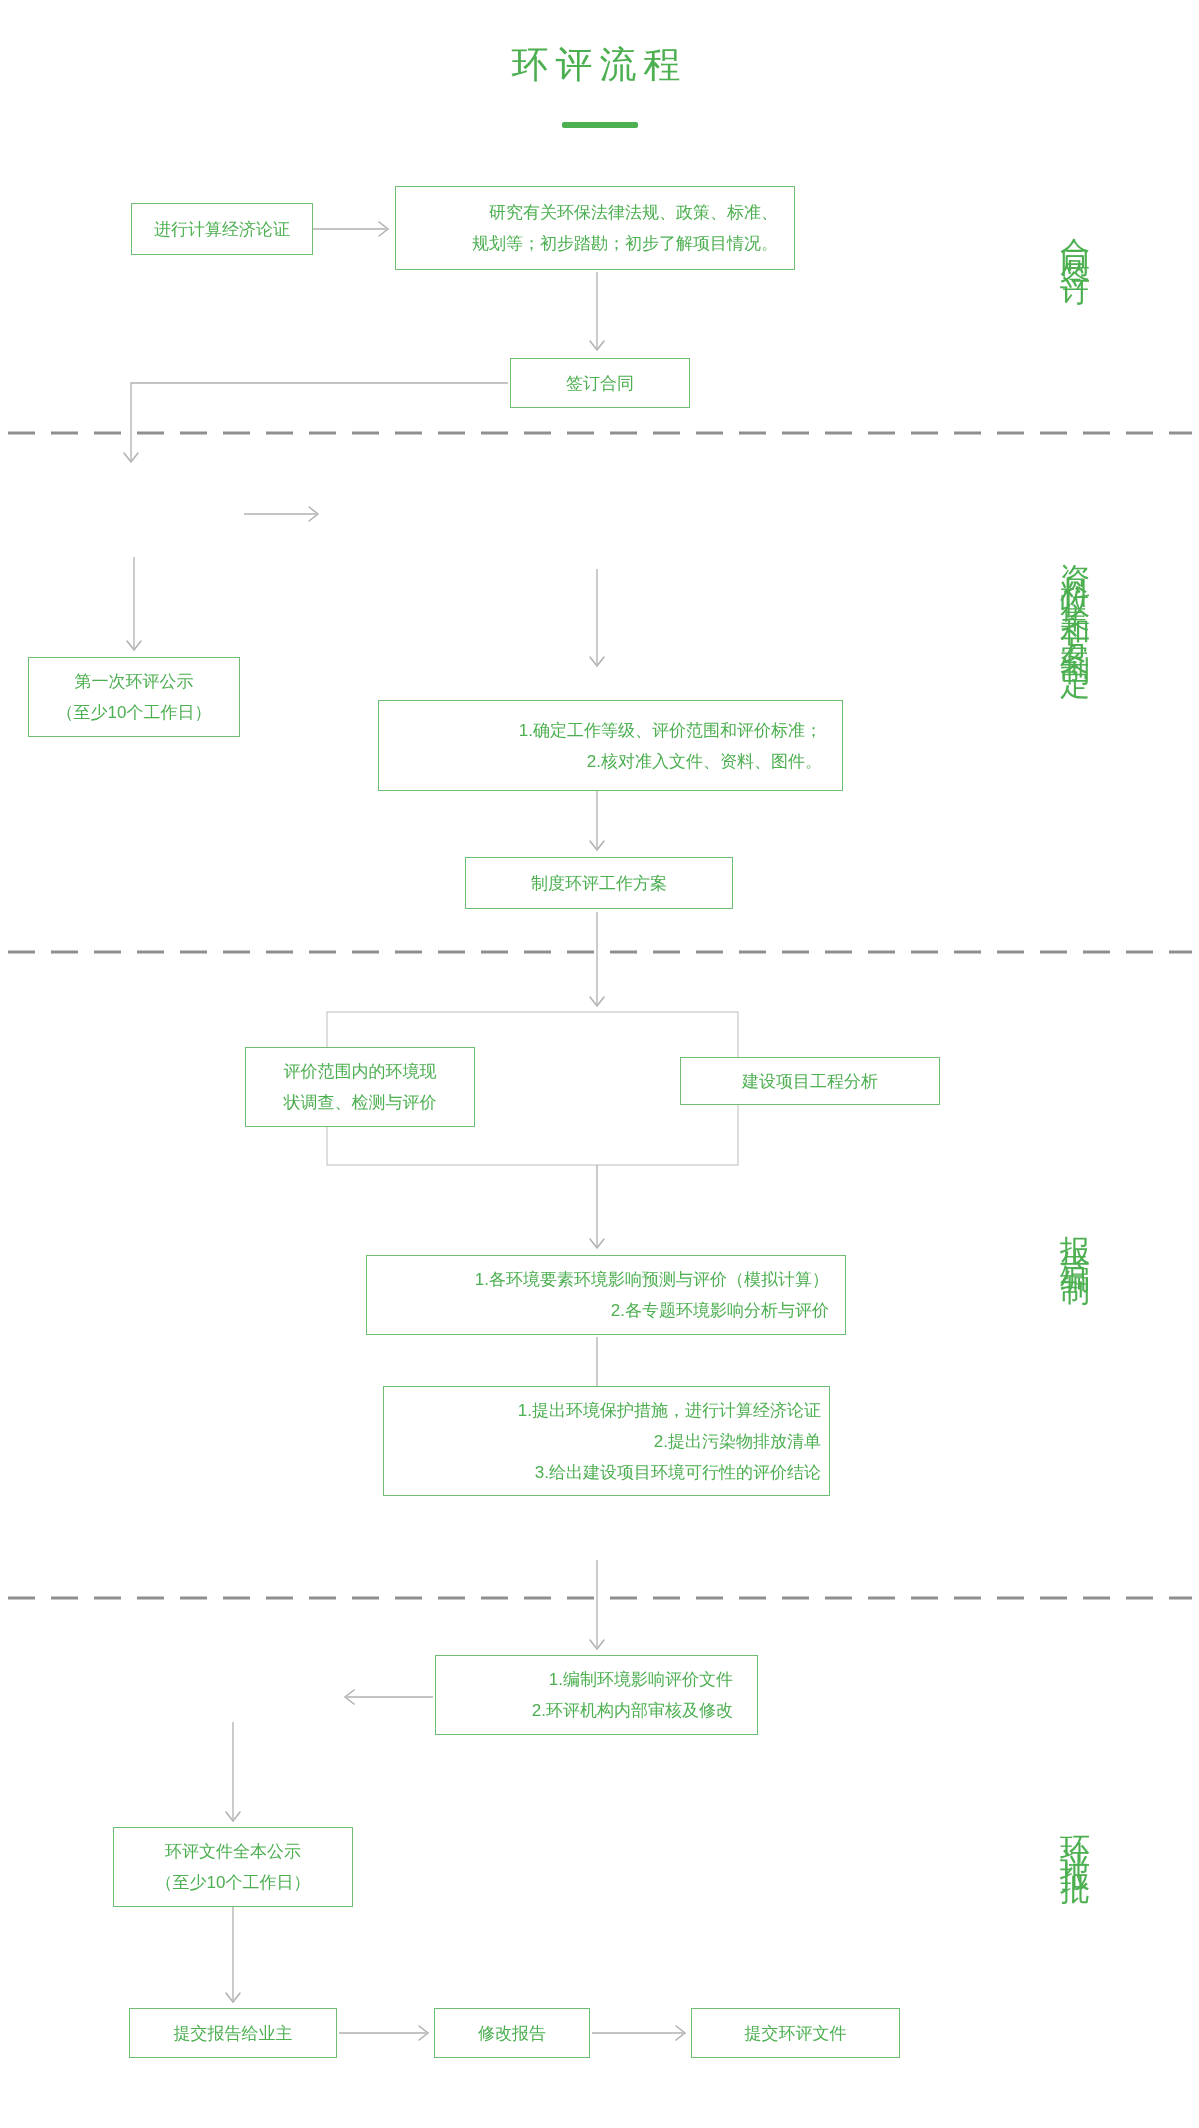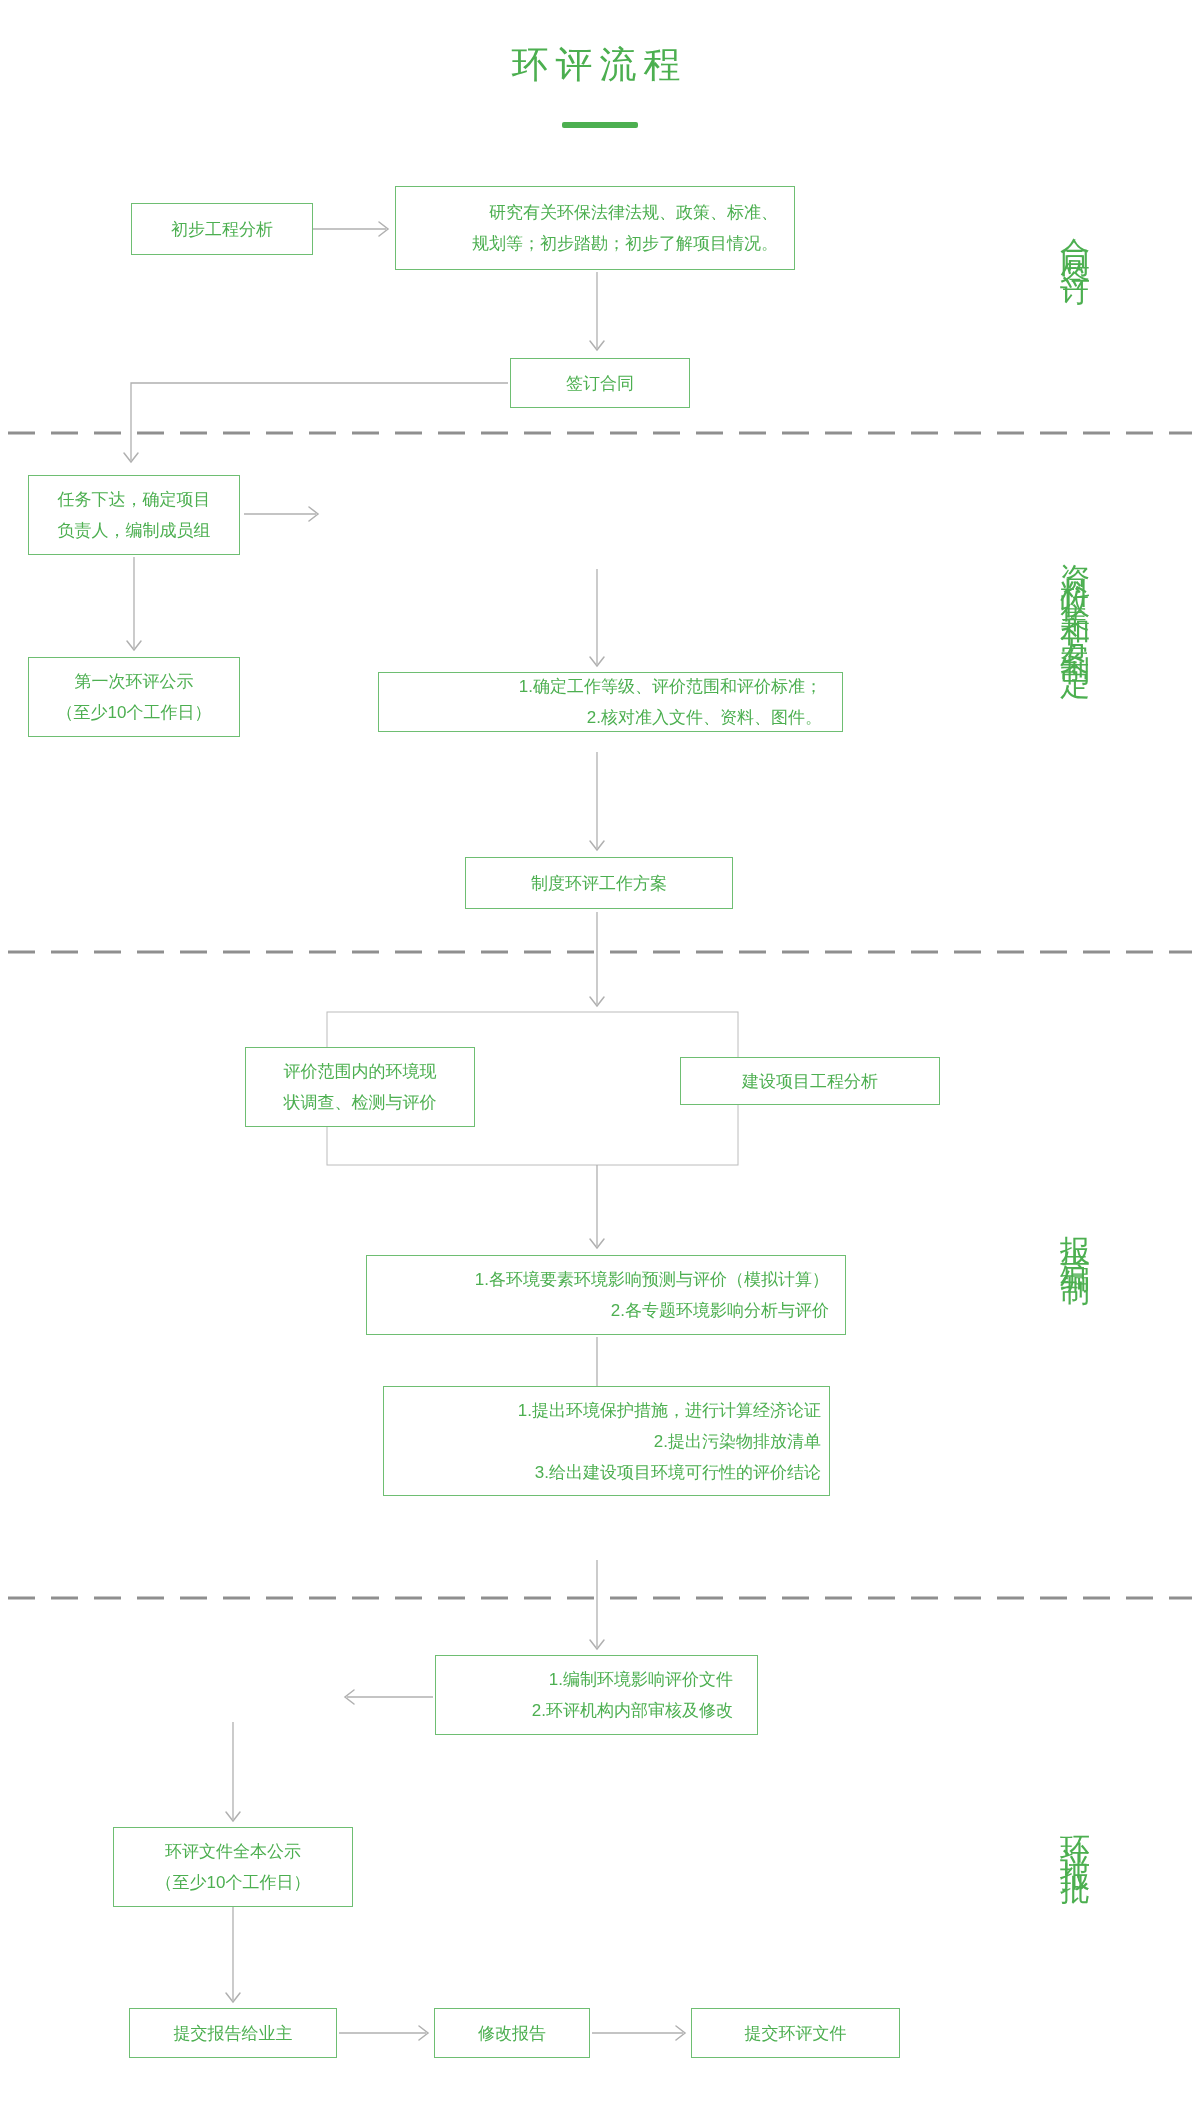--- a/index.html
+++ b/index.html
@@ -92,39 +92,35 @@
 
   <div class="page-title">环评流程</div>
   <div class="title-underline"></div>
 
   <div class="stage-label" style="top:213px">合同签订</div>
   <div class="stage-label" style="top:540px">资料收集和方案制定</div>
   <div class="stage-label" style="top:1212px">报告编制</div>
   <div class="stage-label" style="top:1812px">环评报批</div>
 
   <div class="box center" style="left:131px;top:203px;width:182px;height:52px">
-    <span class="ln">初步工程分析</span>
+    <span class="ln">进行计算经济论证</span>
   </div>
   <div class="box list" style="left:395px;top:186px;width:400px;height:84px;padding:6px 16px">
     <span class="ln">研究有关环保法律法规、政策、标准、</span>
     <span class="ln">规划等；初步踏勘；初步了解项目情况。</span>
   </div>
   <div class="box center" style="left:510px;top:358px;width:180px;height:50px">
     <span class="ln">签订合同</span>
   </div>
 
-  <div class="box center" style="left:28px;top:475px;width:212px;height:80px">
-    <span class="ln">任务下达，确定项目</span>
-    <span class="ln">负责人，编制成员组</span>
-  </div>
   <div class="box center" style="left:28px;top:657px;width:212px;height:80px">
     <span class="ln">第一次环评公示</span>
     <span class="ln">（至少10个工作日）</span>
   </div>
-  <div class="box list" style="left:378px;top:672px;width:465px;height:60px;padding:17px 20px">
+  <div class="box list" style="left:378px;top:700px;width:465px;height:91px;padding:17px 20px">
     <span class="ln">1.确定工作等级、评价范围和评价标准；</span>
     <span class="ln">2.核对准入文件、资料、图件。</span>
   </div>
   <div class="box center" style="left:465px;top:857px;width:268px;height:52px">
     <span class="ln">制度环评工作方案</span>
   </div>
 
   <div class="box center" style="left:680px;top:1057px;width:260px;height:48px">
     <span class="ln">建设项目工程分析</span>
   </div>

